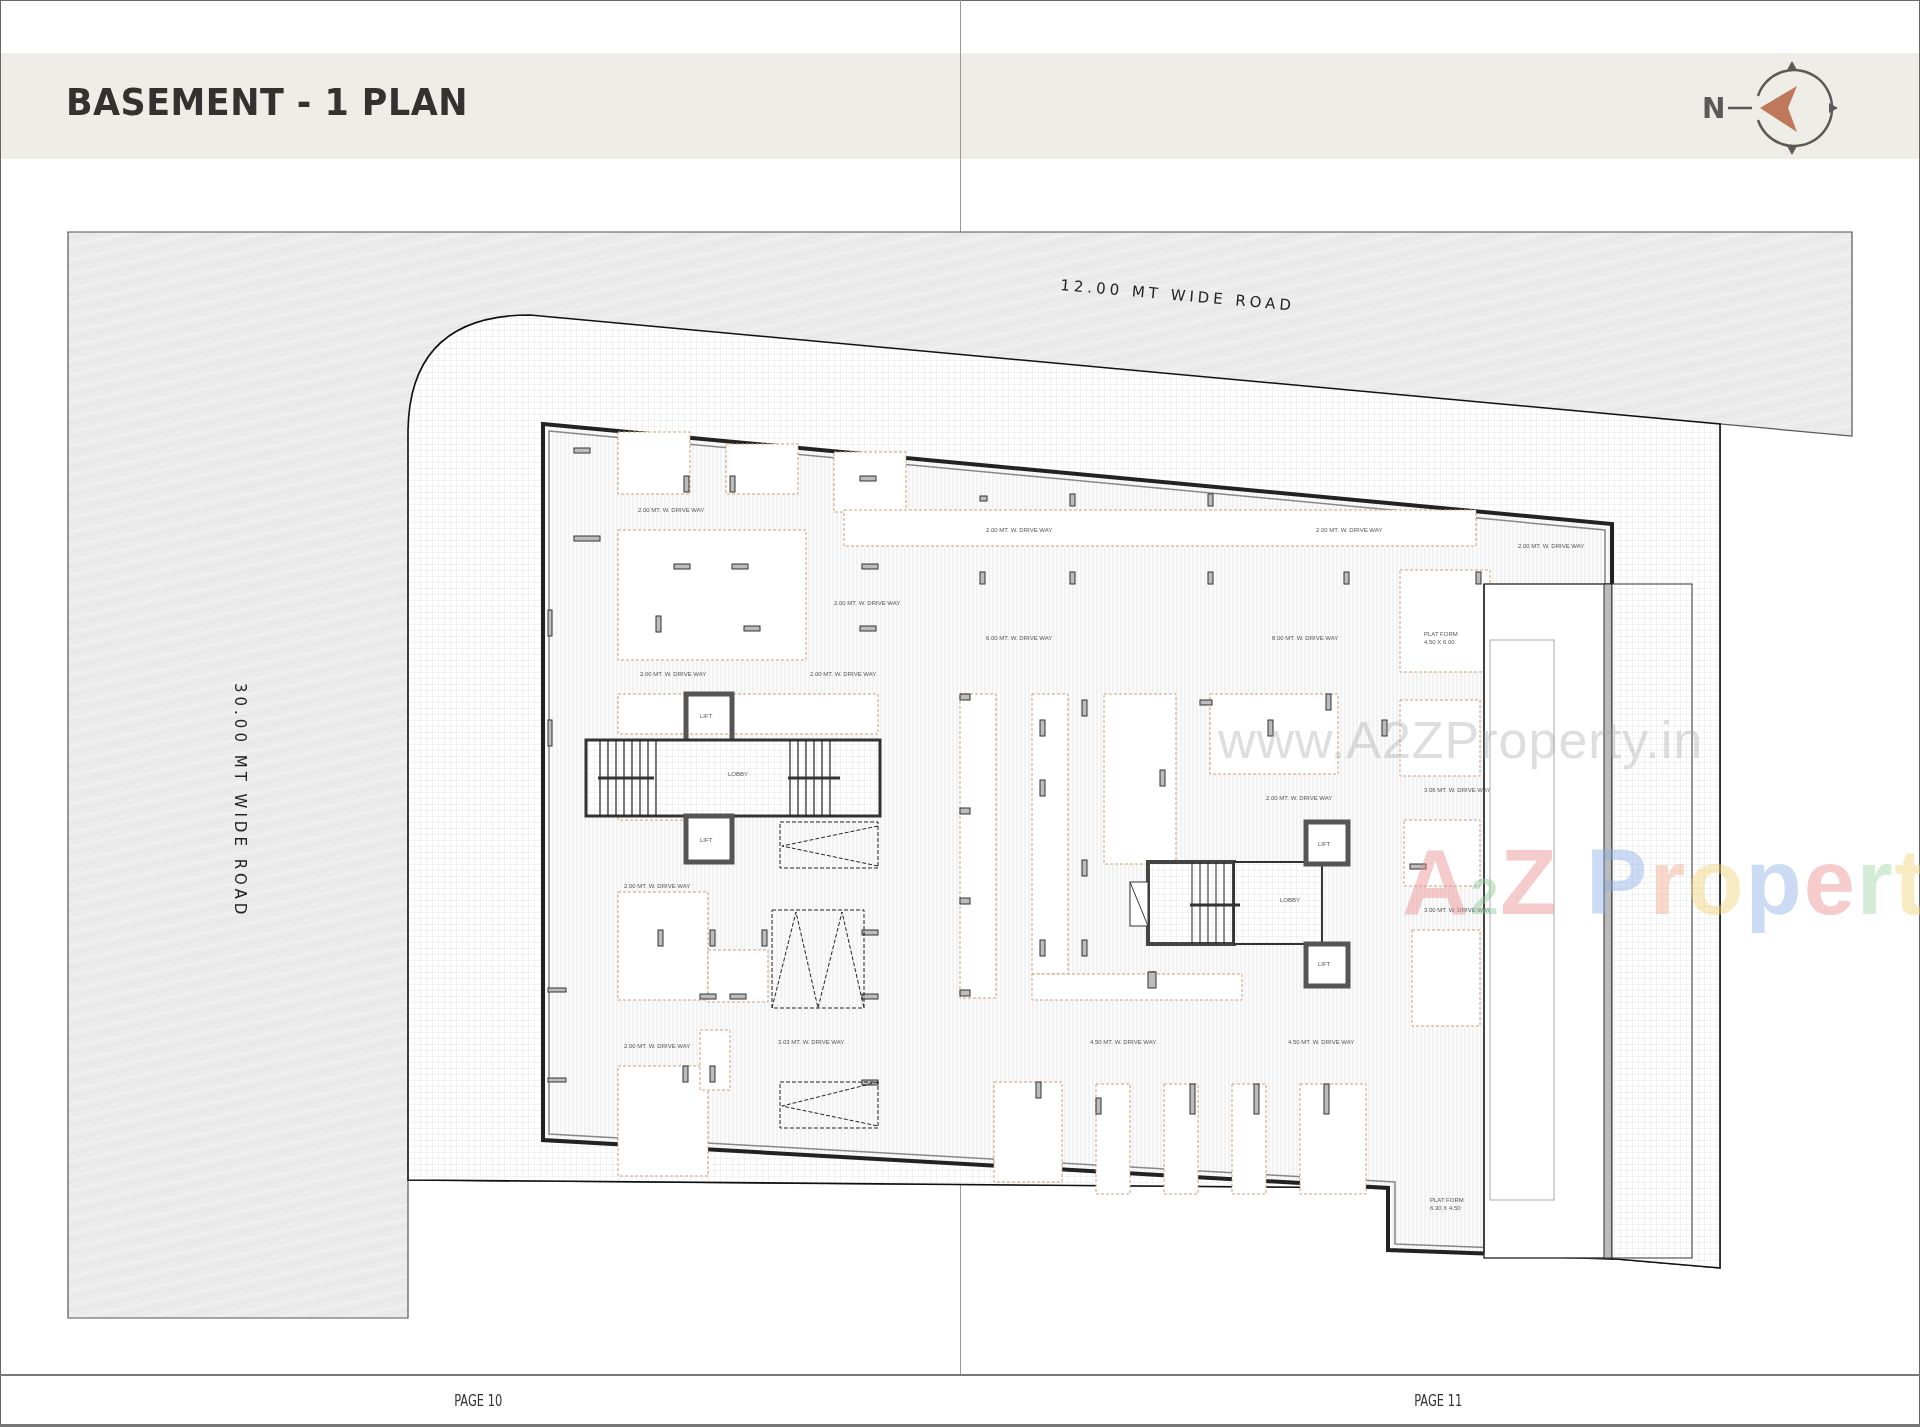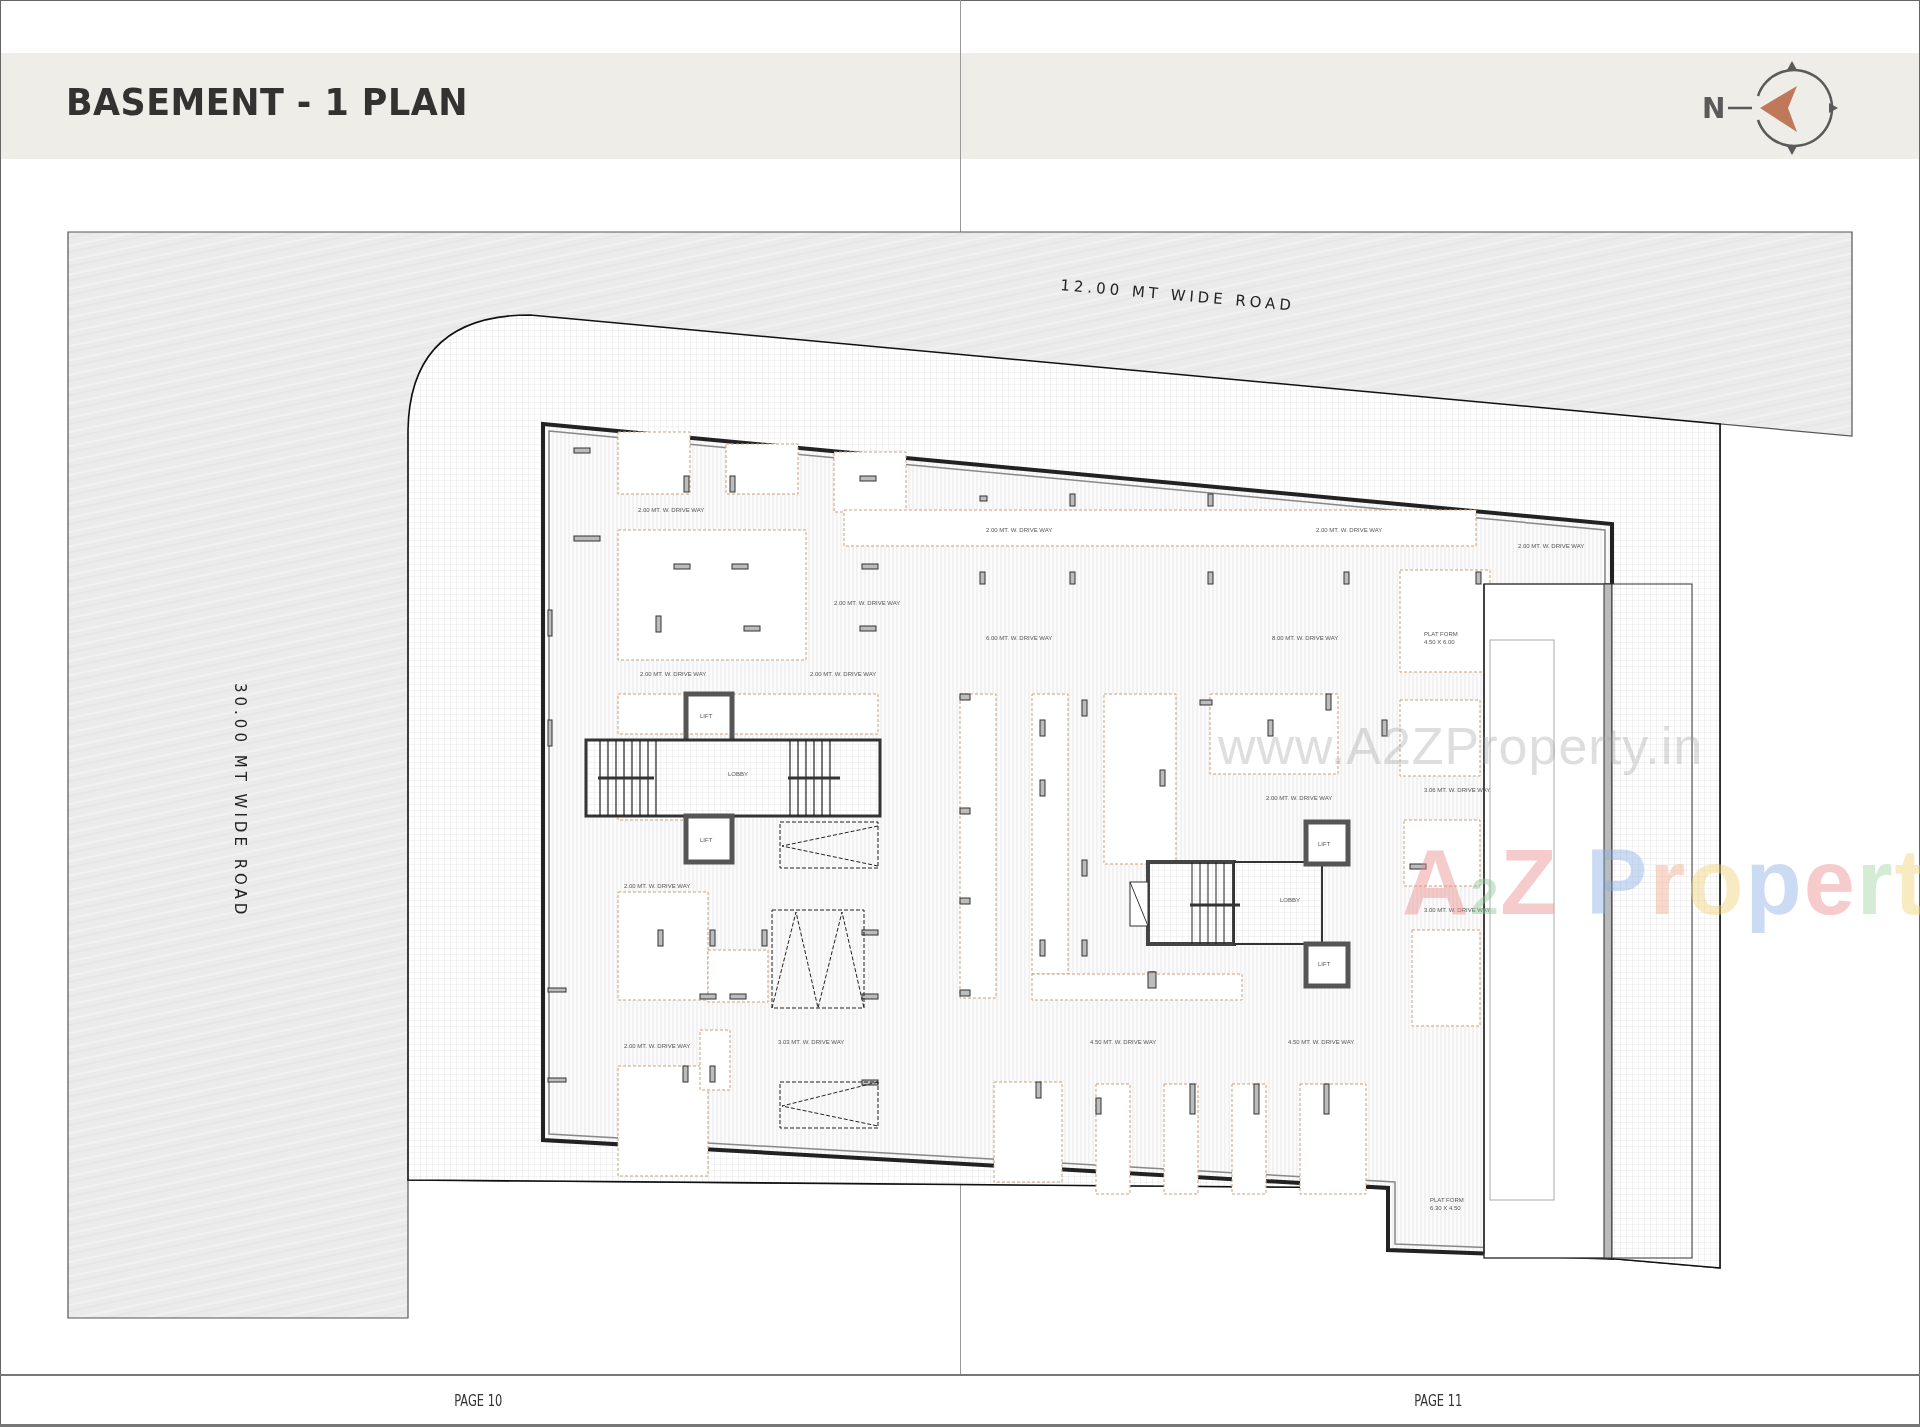--- a/index.html
+++ b/index.html
@@ -8,21 +8,21 @@
   .header-band{position:absolute;left:1px;top:53px;width:1918px;height:106px;background:#eeede7;}
   .page-title{position:absolute;left:66px;top:80px;font-family:"DejaVu Sans",sans-serif;font-size:38px;font-weight:bold;color:#333230;letter-spacing:0.5px;transform:scaleX(0.92);transform-origin:left center;}
   .compass{position:absolute;left:1690px;top:56px;width:150px;height:100px;}
   .fold{position:absolute;left:960px;top:0;width:1px;height:1374px;background:#999;}
   .footer-line{position:absolute;left:0;top:1374px;width:1920px;height:2px;background:#777;}
   .footer-bottom{position:absolute;left:0;top:1424px;width:1920px;height:3px;background:#777;}
   .page-no{position:absolute;top:1392px;font-family:"DejaVu Sans Condensed","DejaVu Sans",sans-serif;font-size:15px;color:#333;transform:scaleX(0.85);}
   .plan{position:absolute;left:0;top:0;width:1920px;height:1427px;}
   .road-label{font-family:"DejaVu Sans",sans-serif;font-size:15px;letter-spacing:4px;fill:#222;}
   .dw{font-family:"Liberation Sans",sans-serif;font-size:6px;fill:#555;}
-  .wm1{position:absolute;left:1218px;top:710px;font-family:"Liberation Sans",sans-serif;font-size:52px;color:rgba(160,160,160,0.35);letter-spacing:1px;margin-top:6px;}
+  .wm1{position:absolute;left:1218px;top:710px;font-family:"Liberation Sans",sans-serif;font-size:52px;color:rgba(160,160,160,0.35);letter-spacing:1px;}
   .wm2{position:absolute;left:1402px;top:830px;font-family:"Liberation Sans",sans-serif;font-size:92px;font-weight:bold;letter-spacing:2px;}
 </style>
 </head>
 <body>
 
 <div class="frame"></div>
 <div class="header-band"></div>
 <div class="page-title">BASEMENT - 1 PLAN</div>
 
 <svg class="compass" viewBox="0 0 150 100">

